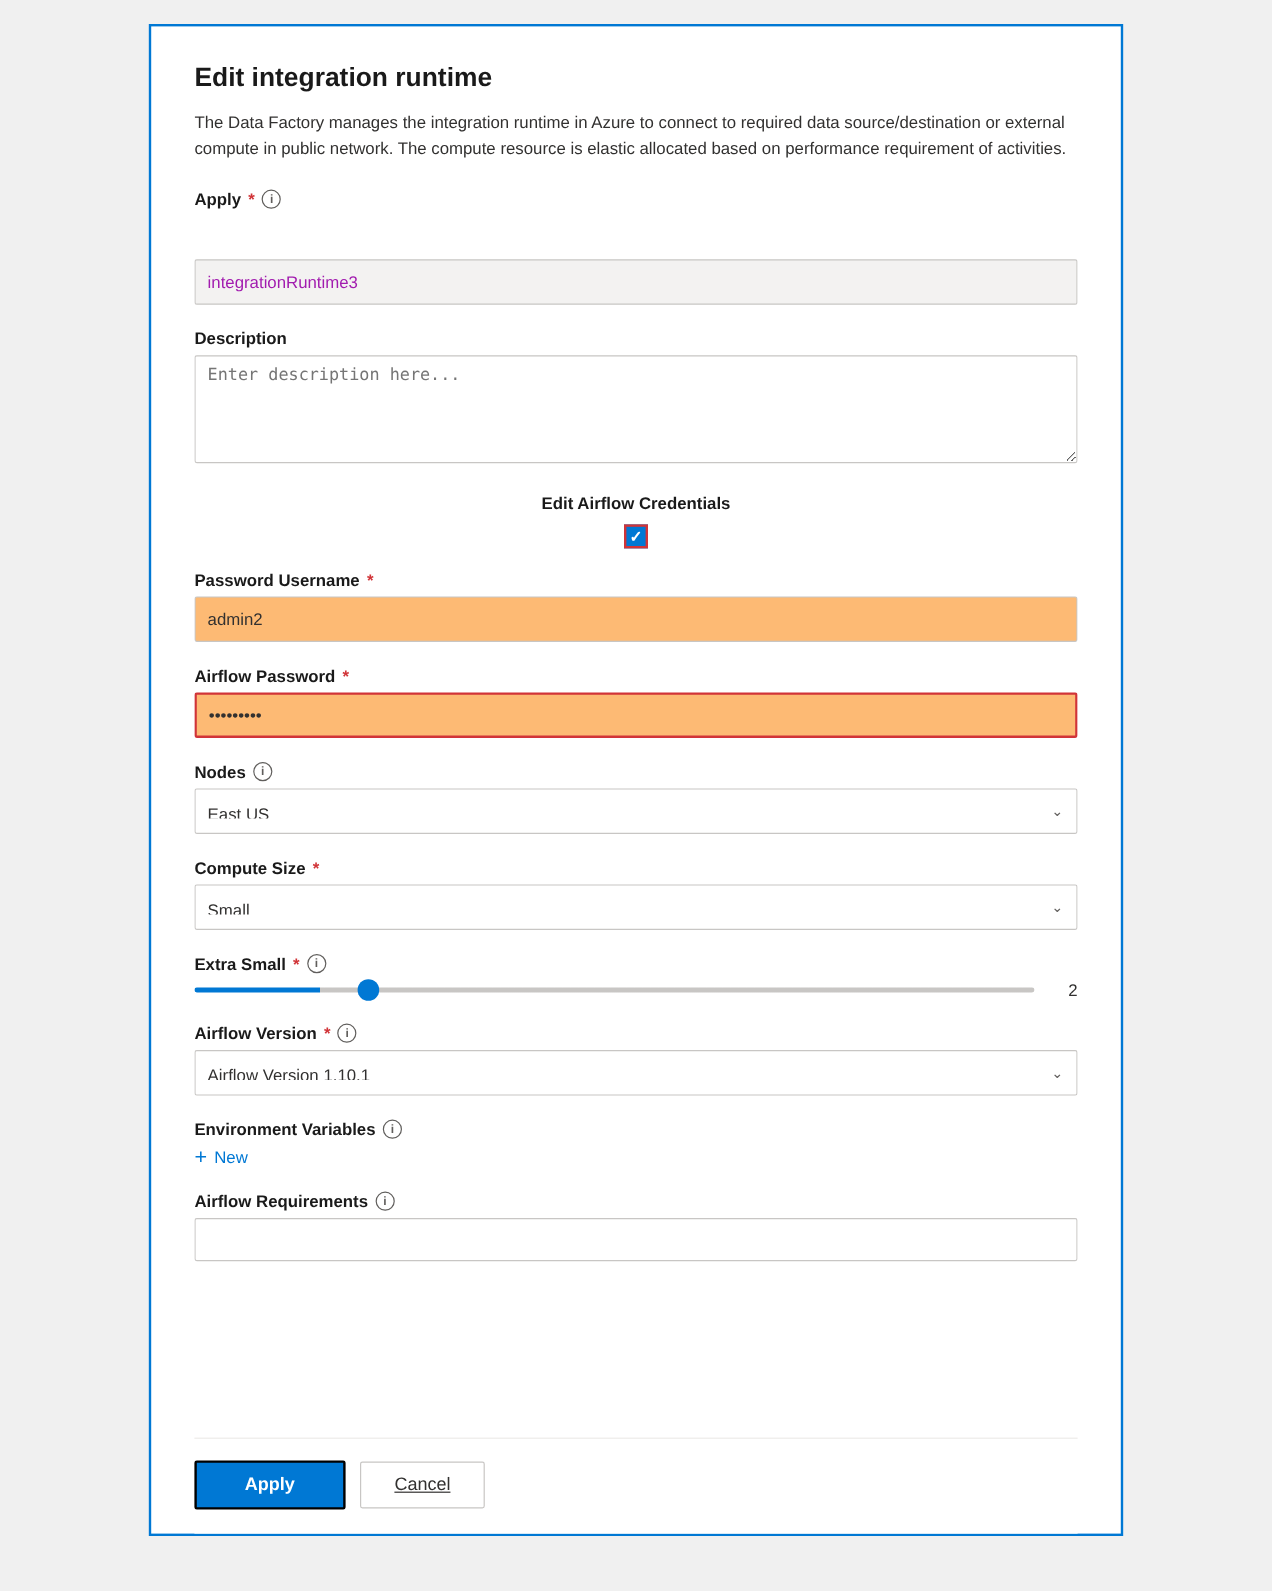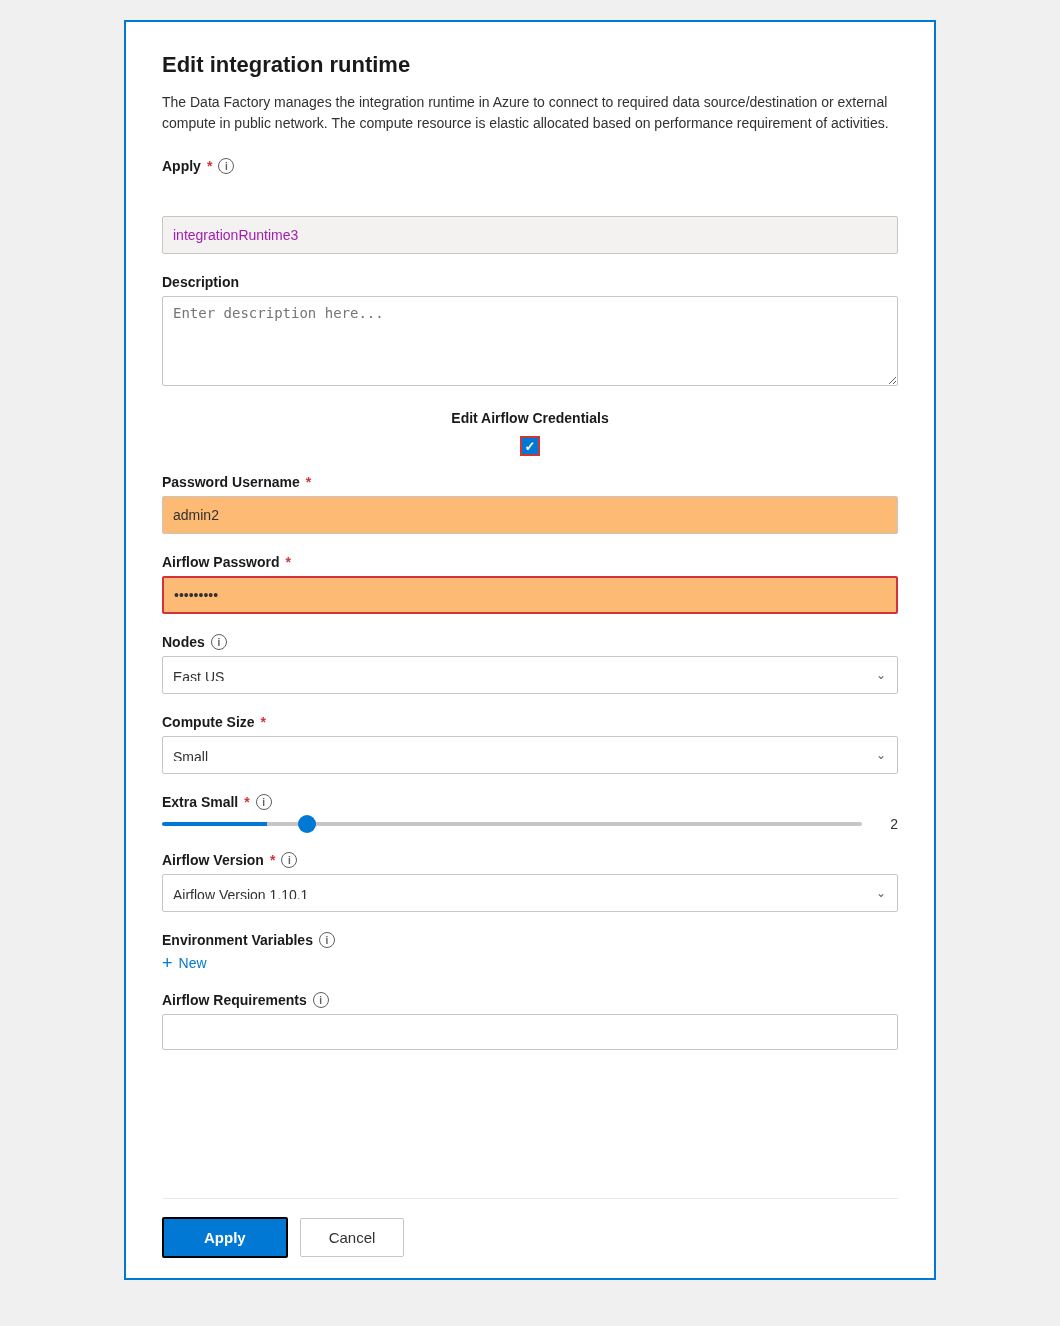--- a/index.html
+++ b/index.html
@@ -228,20 +228,21 @@
     }
     .cancel-btn {
       background: #fff;
       color: #323130;
       border: 1px solid #c8c6c4;
       border-radius: 2px;
       padding: 10px 28px;
       font-size: 15px;
       font-weight: 400;
       cursor: pointer;
+      text-decoration: underline;
     }
     .content-scroll {
       flex: 1;
       overflow-y: auto;
     }
   </style>
 </head>
 <body>
 
 <div class="panel">

